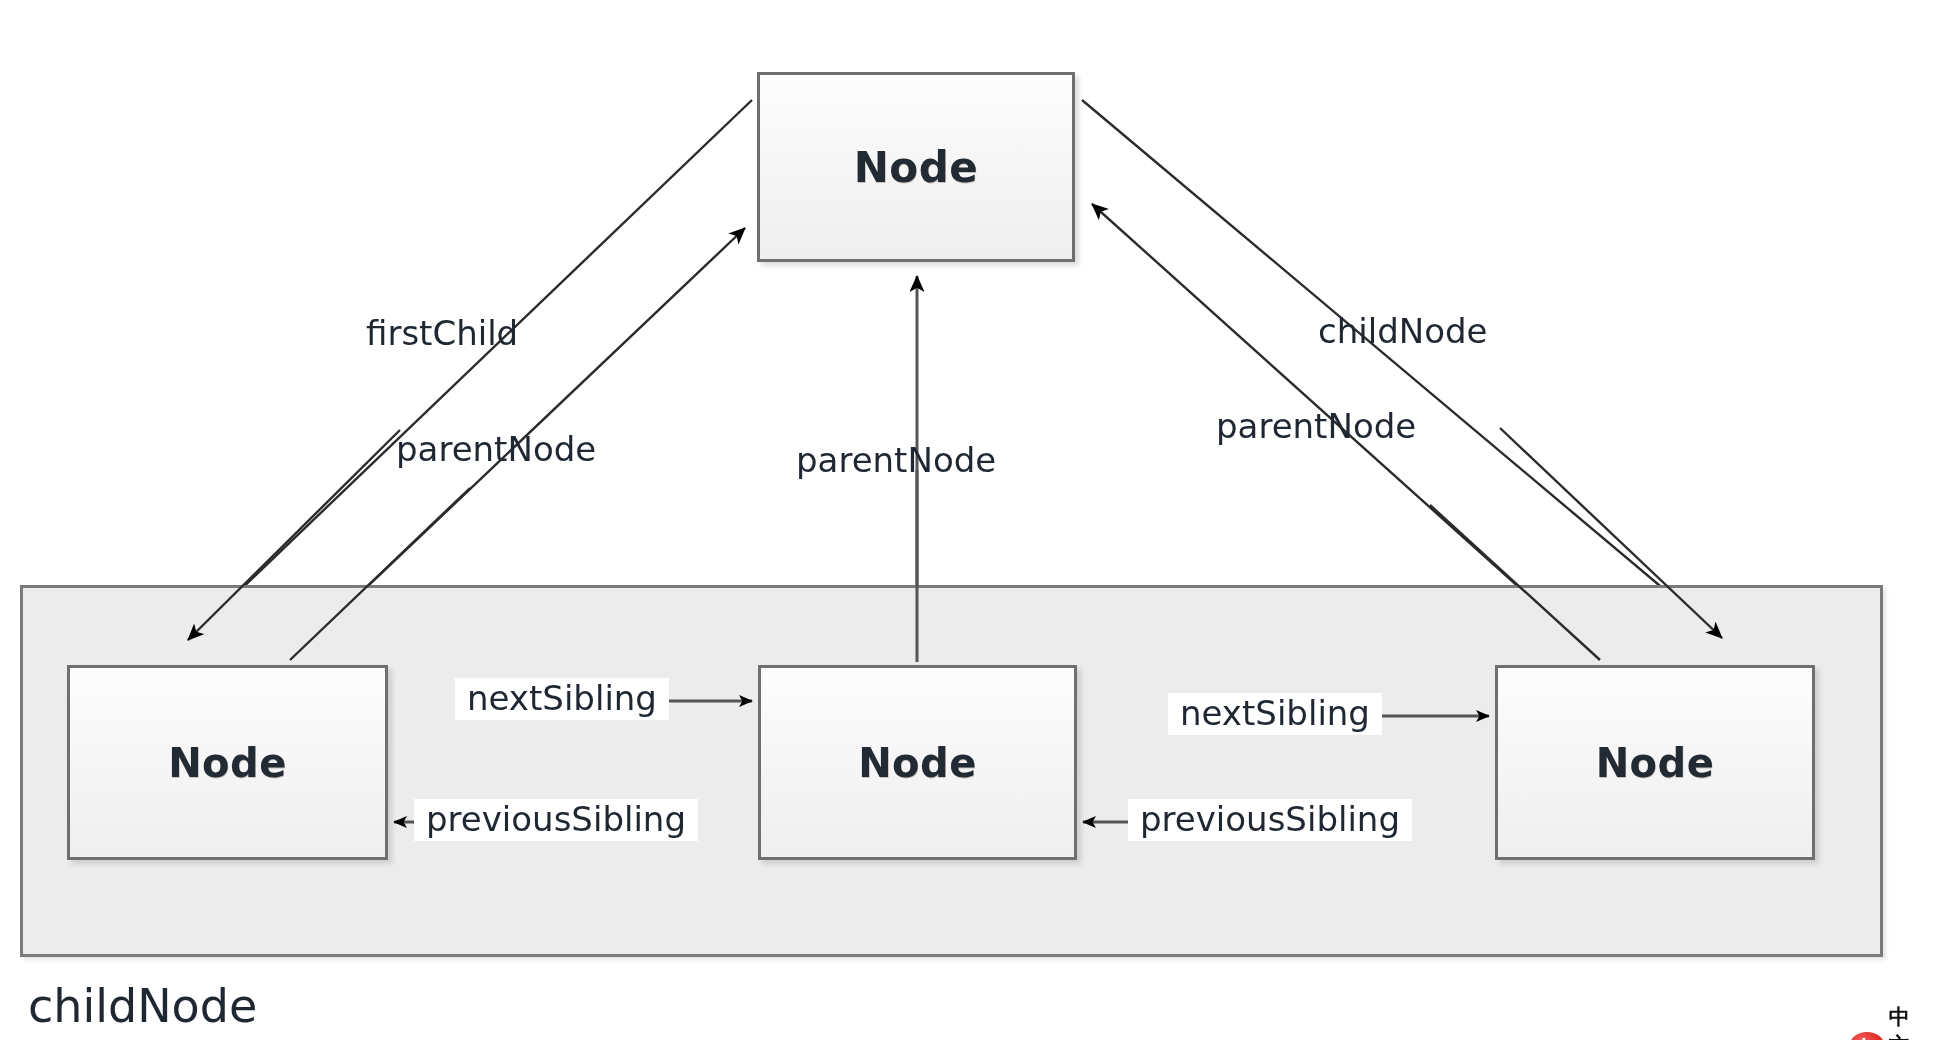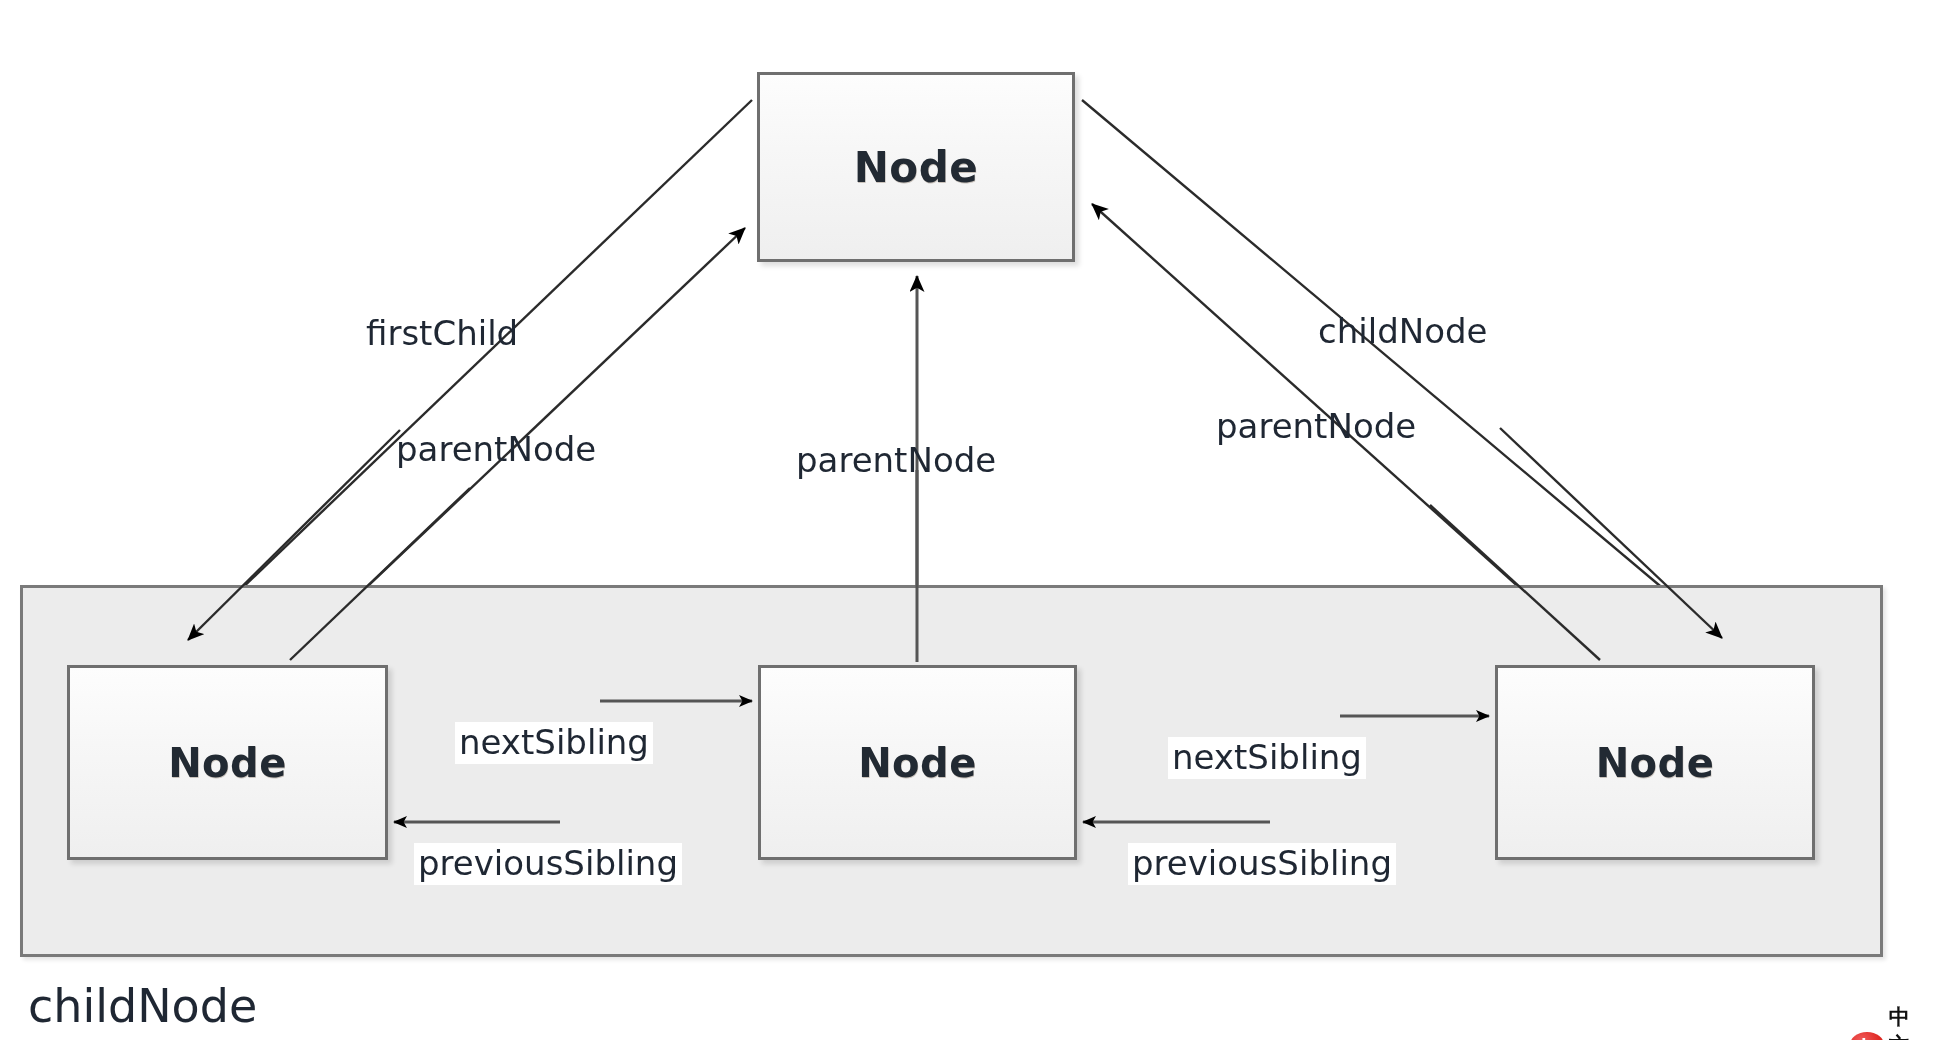--- a/index.html
+++ b/index.html
@@ -44,22 +44,21 @@
   .edge-label{
     position:absolute;
     font-size:34px;
     color:#1f2733;
     white-space:nowrap;
     line-height:1.05;
     background:transparent;
   }
   .edge-label.boxed{
     background:#ffffff;
-    padding:3px 4px;
-    margin-top:44px;
+    padding:3px 12px;
   }
 
   
   .watermark{
     position:absolute;
     display:flex;align-items:center;gap:5px;
   }
   .wm-php{
     width:52px;height:26px;border-radius:50%;
     background:radial-gradient(ellipse at 35% 30%,#f05a5a 0%,#e02a24 55%,#c3150f 100%);

